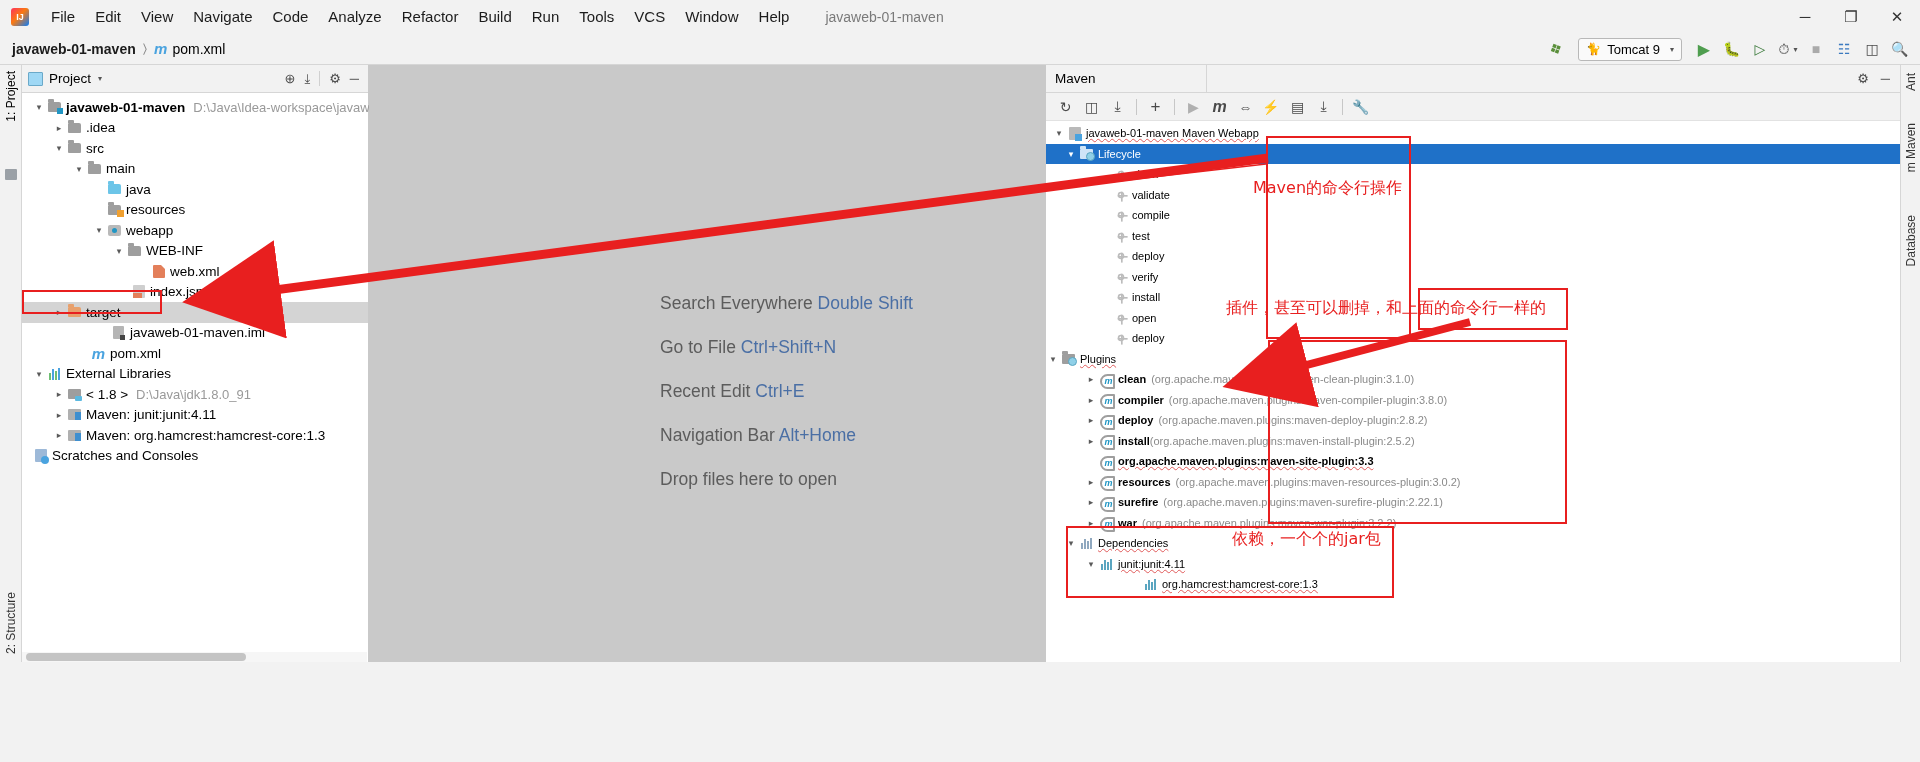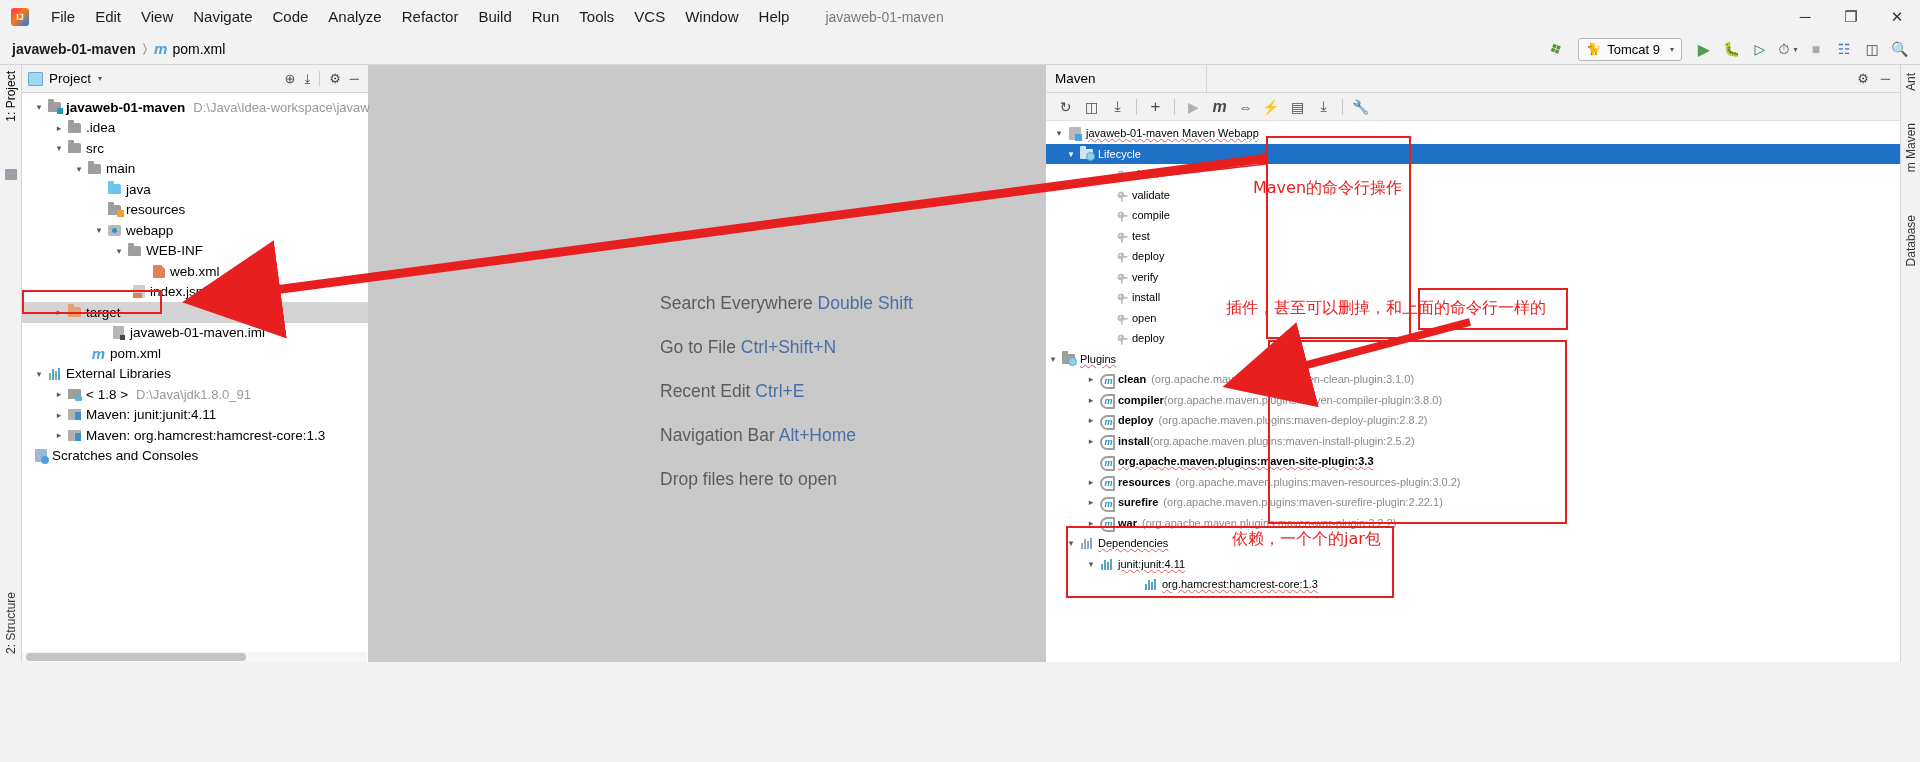--- a/index.html
+++ b/index.html
@@ -582,21 +582,21 @@
           </span>
         <span style="font-weight:600">clean</span>
         <span class="gray" style="margin-left:5px">(org.apache.maven.plugins:maven-clean-plugin:3.1.0)</span>
       </div>
       <div class="mrow" style="padding-left:38px">
         <span class="arr closed"></span>
         <span class="ico">
             <i class="plug-ico"></i>
           </span>
         <span style="font-weight:600">compiler</span>
-        <span class="gray" style="">(org.apache.maven.plugins:maven-compiler-plugin:3.8.0)</span>
+        <span class="gray" style="margin-left:5px">(org.apache.maven.plugins:maven-compiler-plugin:3.8.0)</span>
       </div>
       <div class="mrow" style="padding-left:38px">
         <span class="arr closed"></span>
         <span class="ico">
             <i class="plug-ico"></i>
           </span>
         <span style="font-weight:600">deploy</span>
         <span class="gray" style="margin-left:5px">(org.apache.maven.plugins:maven-deploy-plugin:2.8.2)</span>
       </div>
       <div class="mrow" style="padding-left:38px">

